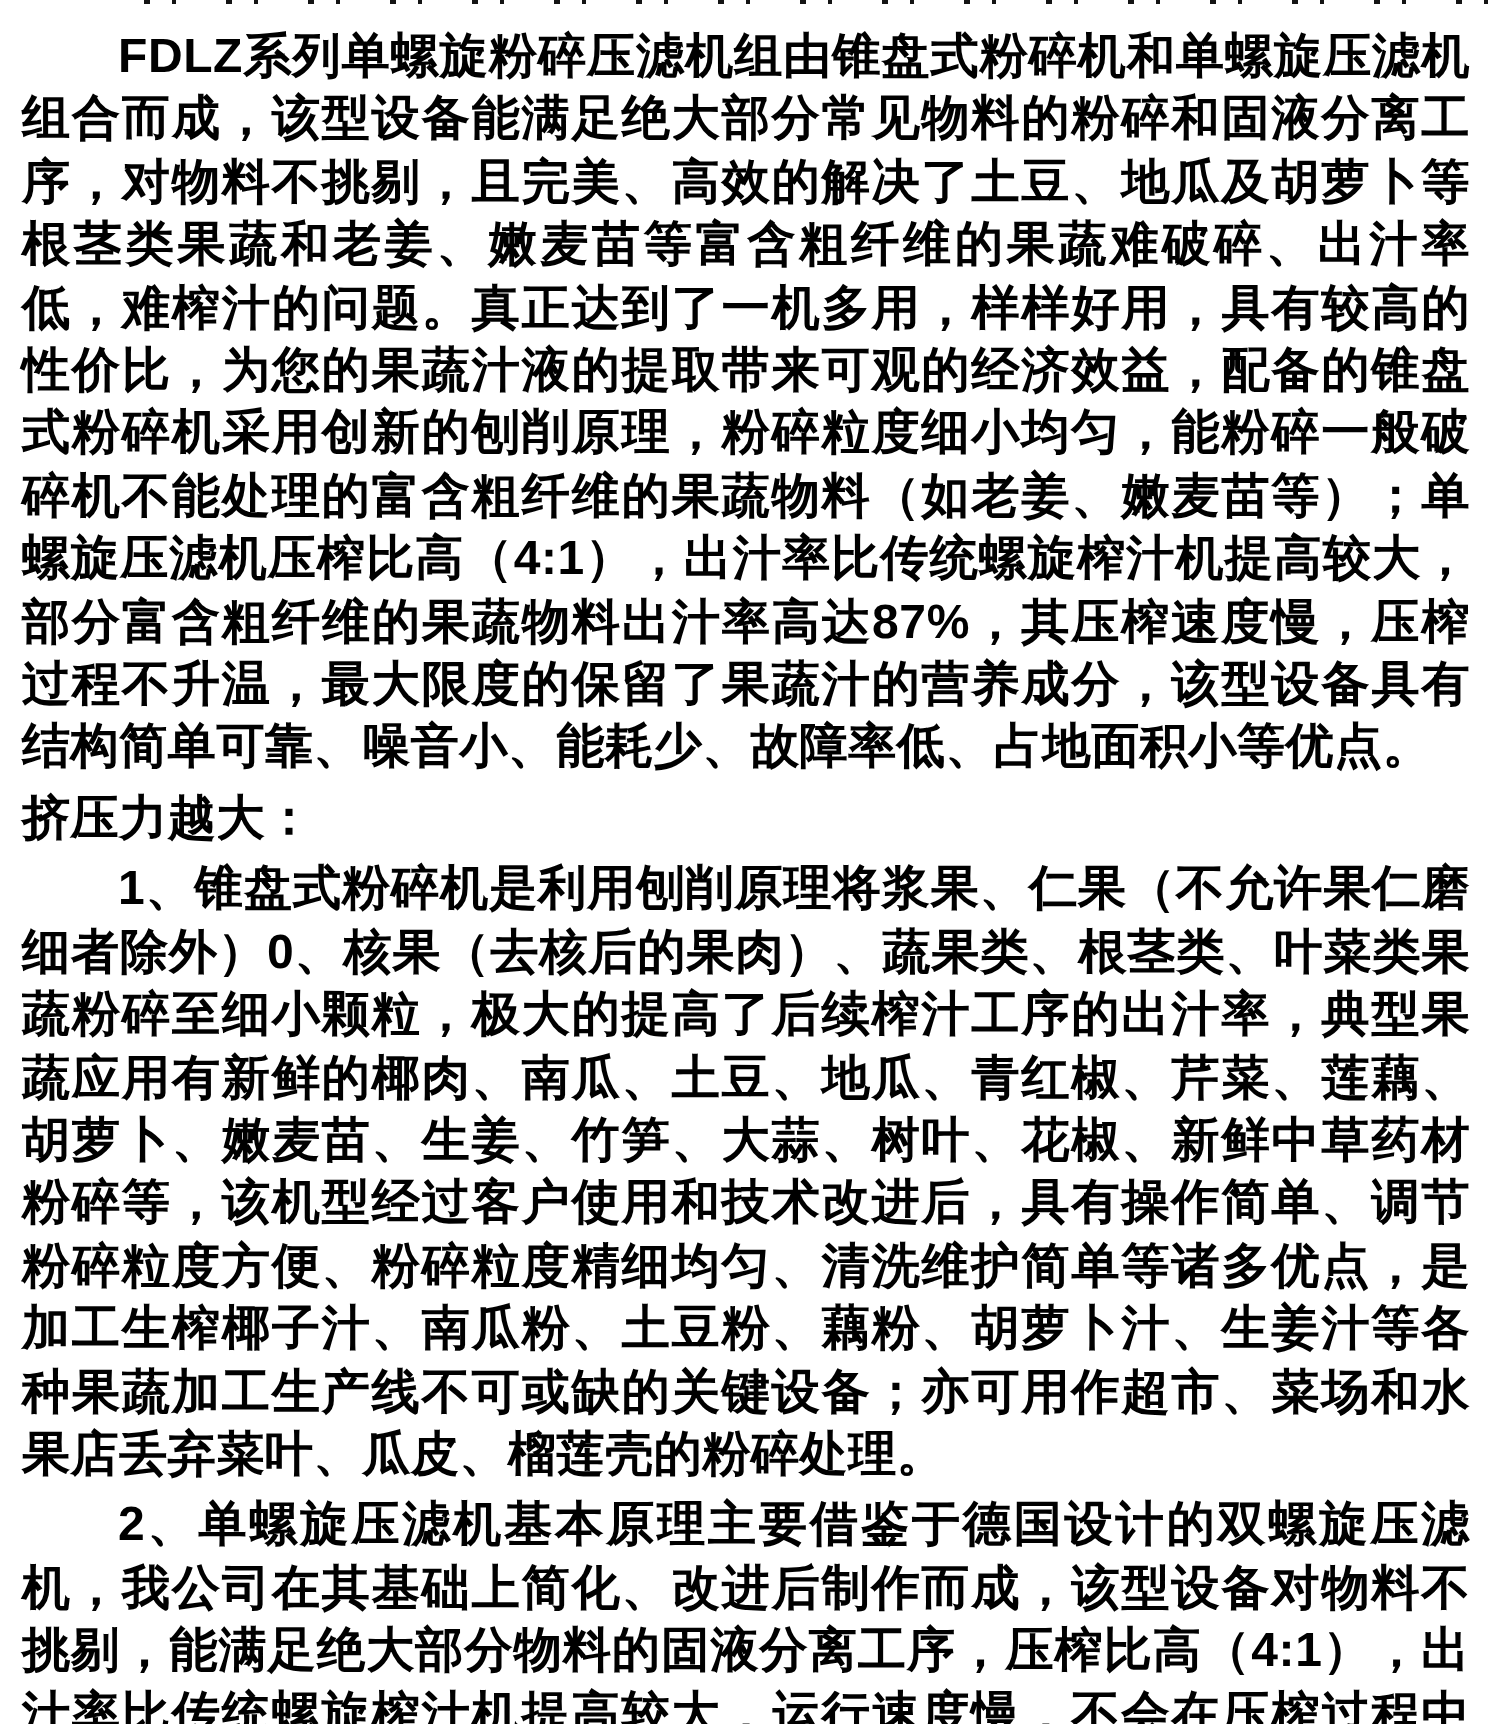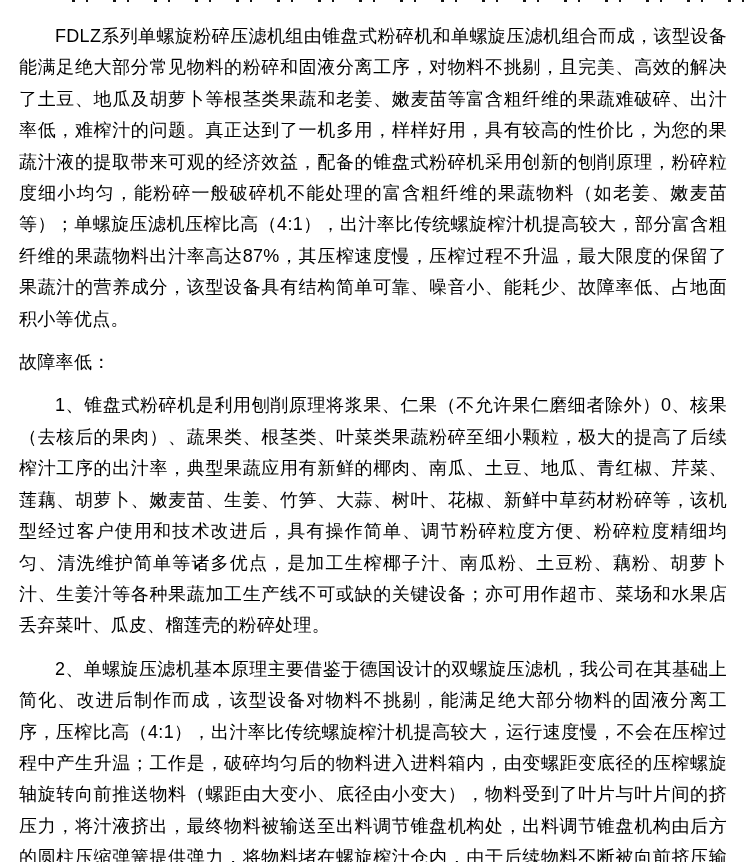--- a/index.html
+++ b/index.html
@@ -25,37 +25,37 @@
       transparent 0 12px, #141414 12px 15px,
       transparent 15px 26px, #141414 26px 28px,
       transparent 28px 41px);
   }
   .page {
     box-sizing: border-box;
     width: 746px;
     padding: 9px 7px 0 7px;
   }
   .para {
-    margin: 12px;
-    font-size: 18px;
+    margin: 4px;
+    font-size: 24px;
     line-height: 31.4px;
-    font-weight: normal;
+    font-weight: bold;
     letter-spacing: 0.3px;
     text-align: justify;
     text-justify: inter-ideograph;
     text-align-last: left;
     word-break: break-all;
   }
   .para.indent {
     text-indent: 2em;
   }
 </style>
 </head>
 <body>
 
 <div class="top-remnant"></div>
 
 <div class="page">
   <p class="para indent">FDLZ系列单螺旋粉碎压滤机组由锥盘式粉碎机和单螺旋压滤机组合而成，该型设备能满足绝大部分常见物料的粉碎和固液分离工序，对物料不挑剔，且完美、高效的解决了土豆、地瓜及胡萝卜等根茎类果蔬和老姜、嫩麦苗等富含粗纤维的果蔬难破碎、出汁率低，难榨汁的问题。真正达到了一机多用，样样好用，具有较高的性价比，为您的果蔬汁液的提取带来可观的经济效益，配备的锥盘式粉碎机采用创新的刨削原理，粉碎粒度细小均匀，能粉碎一般破碎机不能处理的富含粗纤维的果蔬物料（如老姜、嫩麦苗等）；单螺旋压滤机压榨比高（4:1），出汁率比传统螺旋榨汁机提高较大，部分富含粗纤维的果蔬物料出汁率高达87%，其压榨速度慢，压榨过程不升温，最大限度的保留了果蔬汁的营养成分，该型设备具有结构简单可靠、噪音小、能耗少、故障率低、占地面积小等优点。</p>
-  <p class="para">故障率低：</p>
+  <p class="para">挤压力越大：</p>
   <p class="para indent">1、锥盘式粉碎机是利用刨削原理将浆果、仁果（不允许果仁磨细者除外）0、核果（去核后的果肉）、蔬果类、根茎类、叶菜类果蔬粉碎至细小颗粒，极大的提高了后续榨汁工序的出汁率，典型果蔬应用有新鲜的椰肉、南瓜、土豆、地瓜、青红椒、芹菜、莲藕、胡萝卜、嫩麦苗、生姜、竹笋、大蒜、树叶、花椒、新鲜中草药材粉碎等，该机型经过客户使用和技术改进后，具有操作简单、调节粉碎粒度方便、粉碎粒度精细均匀、清洗维护简单等诸多优点，是加工生榨椰子汁、南瓜粉、土豆粉、藕粉、胡萝卜汁、生姜汁等各种果蔬加工生产线不可或缺的关键设备；亦可用作超市、菜场和水果店丢弃菜叶、瓜皮、榴莲壳的粉碎处理。</p>
   <p class="para indent">2、单螺旋压滤机基本原理主要借鉴于德国设计的双螺旋压滤机，我公司在其基础上简化、改进后制作而成，该型设备对物料不挑剔，能满足绝大部分物料的固液分离工序，压榨比高（4:1），出汁率比传统螺旋榨汁机提高较大，运行速度慢，不会在压榨过程中产生升温；工作是，破碎均匀后的物料进入进料箱内，由变螺距变底径的压榨螺旋轴旋转向前推送物料（螺距由大变小、底径由小变大），物料受到了叶片与叶片间的挤压力，将汁液挤出，最终物料被输送至出料调节锥盘机构处，出料调节锥盘机构由后方的圆柱压缩弹簧提供弹力，将物料堵在螺旋榨汁仓内，由于后续物料不断被向前挤压输送，当物料的挤压力大于调节锥盘机构后方的弹簧提供弹力时，料渣便从锥盘机构弹开的缝隙排出，弹力调节的越大，挤压力越大，出汁率就越高。</p>
 </div>
 
 </body></html>

